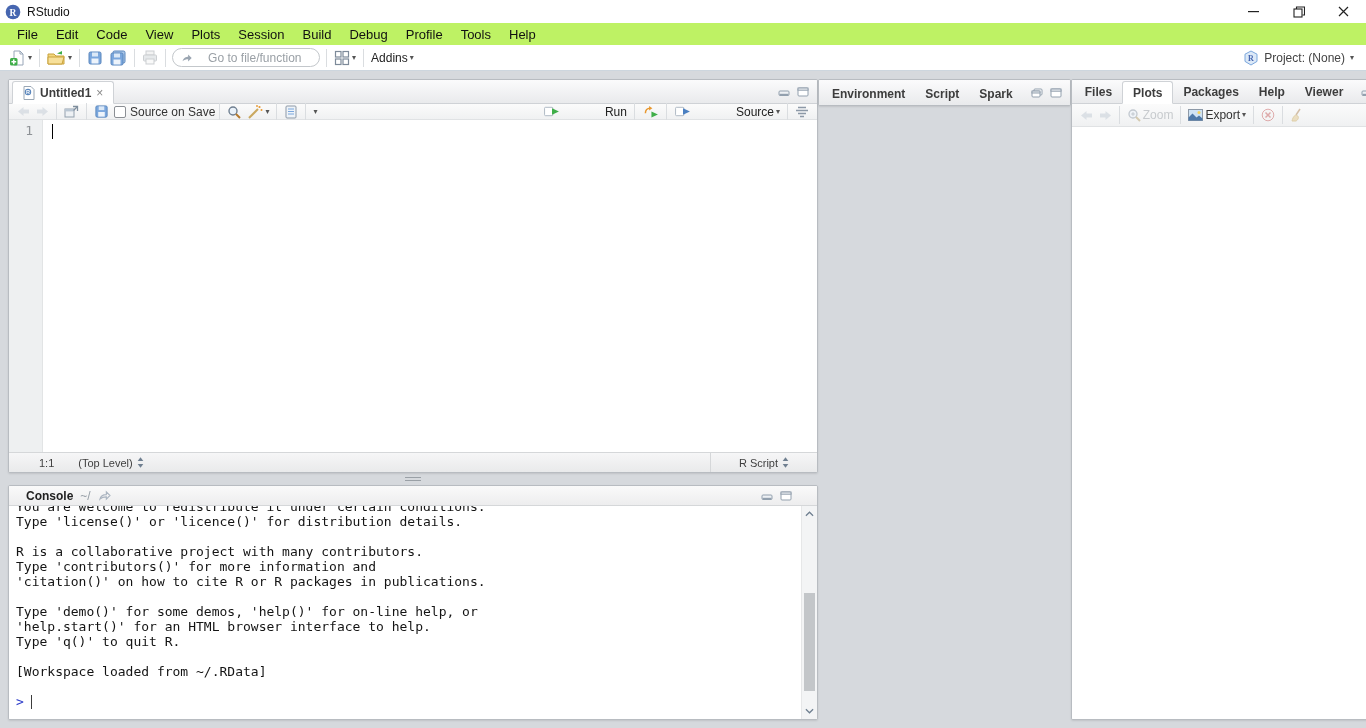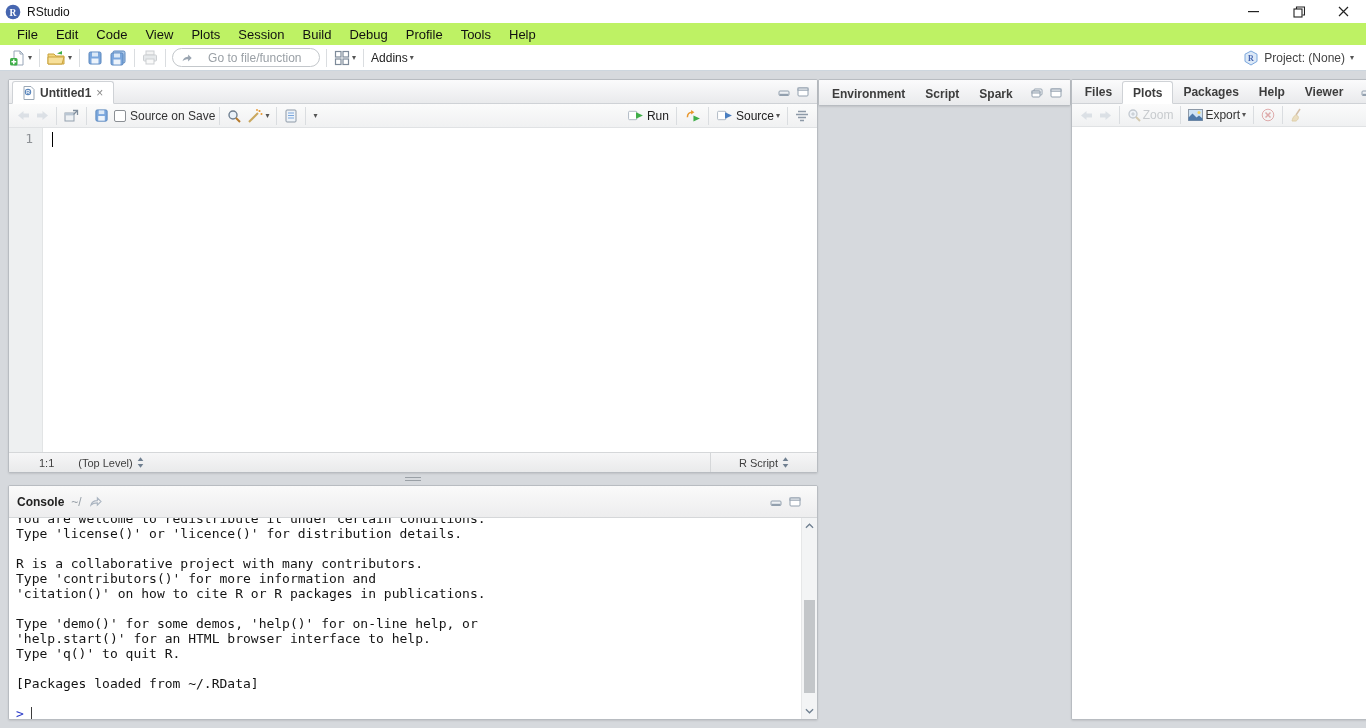--- a/index.html
+++ b/index.html
@@ -44,25 +44,25 @@
     border-bottom:1px solid #cfd2d6; display:flex; align-items:flex-end; padding-left:3px; }
   .tab { height:23px; display:flex; align-items:center; gap:5px; padding:0 10px;
     font-size:12px; font-weight:bold; color:#3d3d3d; }
   .tab.active { background:#fff; border:1px solid #cfd2d6; border-bottom:1px solid #fff;
     border-radius:3px 3px 0 0; margin-bottom:-1px; }
   .tab .close { font-size:12px; color:#8a8a8a; font-weight:normal; }
   .pane-controls { margin-left:auto; display:flex; align-items:center; gap:7px; padding:0 8px; align-self:center; }
 
   
   .source-pane { height:394px; flex:none; }
-  .src-toolbar { height:24px; flex:none; display:flex; align-items:center; padding:4px 5px;
+  .src-toolbar { height:16px; flex:none; display:flex; align-items:center; padding:4px 5px;
     background:linear-gradient(#fbfbfb,#f0f1f2); border-bottom:1px solid #e0e2e4; }
   .chk { width:12px; height:12px; border:1px solid #8b8f94; background:#fff; border-radius:2px; margin:0 4px 0 2px; }
   .small-label { font-size:12px; color:#333; }
-  .run-label { font-size:12px; color:#222; }
+  .run-label { font-size:12px; color:#222;margin-left:42px; }
   .right-tools { margin-left:auto; display:flex; align-items:center; }
   .editor { flex:1; display:flex; background:#fff; }
   .gutter { width:34px; flex:none; background:#eef0f1; border-right:1px solid #e2e4e5;
     text-align:right; padding:3px 9px 0 0; font-family:"DejaVu Sans Mono",monospace;
     font-size:13px; color:#8e9296; }
   .code-area { flex:1; position:relative; padding-top:3px; }
   .text-cursor { position:absolute; left:9px; top:4px; width:1px; height:15px; background:#000; }
   .src-status { height:20px; flex:none; display:flex; align-items:center;
     background:linear-gradient(#f6f6f7,#e9eaeb); border-top:1px solid #d5d7d9;
     font-size:11px; color:#3f3f3f; }
@@ -71,22 +71,22 @@
   .status-right { margin-left:auto; display:flex; align-items:center; gap:4px;
     border-left:1px solid #d5d7d9; padding:0 28px; height:100%; }
 
   
   .h-splitter { height:12px; flex:none; display:flex; flex-direction:column;
     align-items:center; justify-content:center; gap:2px; }
   .h-splitter i { width:16px; height:1px; background:#9aa0a6; }
 
   
   .console-pane { flex:1; }
-  .console-header { height:32px; flex:none; display:flex; align-items:center; gap:7px;
-    padding:0 8px; background:linear-gradient(#fafafa,#ededee); border-bottom:1px solid #d5d7d9; }
+  .console-header { height:20px; flex:none; display:flex; align-items:center; gap:7px;
+    padding:0 17px; background:linear-gradient(#fafafa,#ededee); border-bottom:1px solid #d5d7d9; }
   .console-title { font-size:12px; font-weight:bold; color:#222; }
   .console-dir { font-size:12px; color:#98a0a8; }
   .console-body { flex:1; position:relative; overflow:hidden; background:#fff;
     font-family:"DejaVu Sans Mono",monospace; font-size:13px; line-height:15px; color:#141414; }
   .console-text { margin:-7px 20px 0 7px; }
   .console-line { white-space:pre; min-height:15px; }
   .console-line.spacer { min-height:15px; }
   .prompt-line { margin-top:15px; display:flex; align-items:center; }
   .prompt { color:#2b3bc9; }
   .console-caret { display:inline-block; width:1px; height:14px; background:#3c3c3c; margin-left:7px; }
@@ -412,21 +412,21 @@
           <div class="console-line">Type 'license()' or 'licence()' for distribution details.</div>
           <div class="console-line spacer"></div>
           <div class="console-line">R is a collaborative project with many contributors.</div>
           <div class="console-line">Type 'contributors()' for more information and</div>
           <div class="console-line">'citation()' on how to cite R or R packages in publications.</div>
           <div class="console-line spacer"></div>
           <div class="console-line">Type 'demo()' for some demos, 'help()' for on-line help, or</div>
           <div class="console-line">'help.start()' for an HTML browser interface to help.</div>
           <div class="console-line">Type 'q()' to quit R.</div>
           <div class="console-line spacer"></div>
-          <div class="console-line">[Packages loaded from ~/.RData]</div>
+          <div class="console-line">[Workspace loaded from ~/.RData]</div>
           <div class="prompt-line">
             <span class="prompt">&gt;</span>
             <span class="console-caret"></span>
           </div>
         </div>
         <div class="v-scrollbar">
           <div class="sb-arrow">
             <svg width="9" height="6" viewBox="0 0 10 6">
                 <path d="M1 5l4-4 4 4" stroke="#6f7f90" fill="none" stroke-width="1.4"></path>
               </svg>

